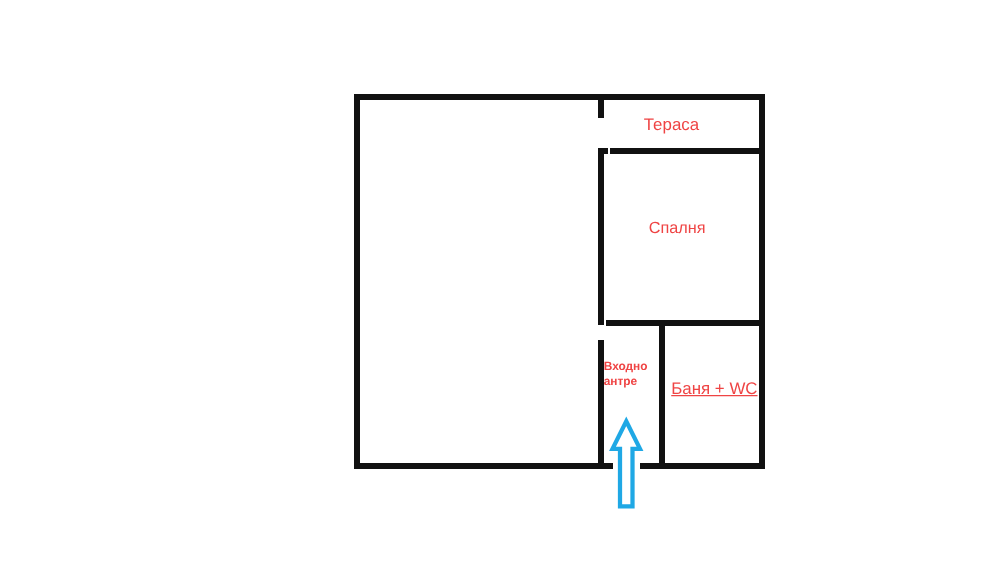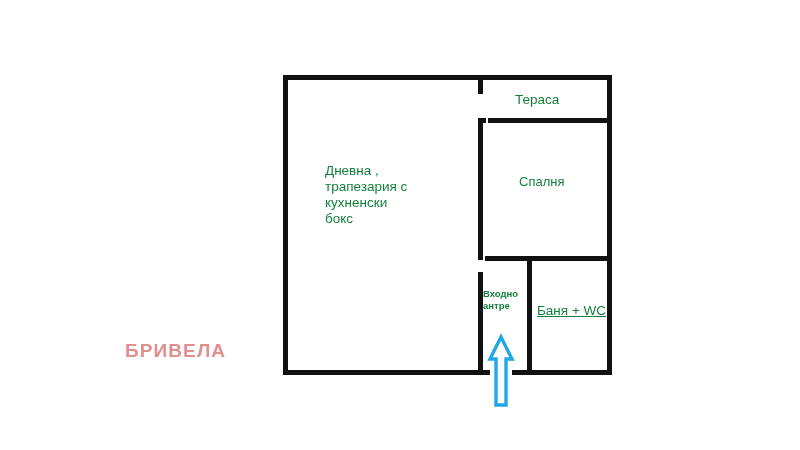--- a/index.html
+++ b/index.html
@@ -23,21 +23,21 @@
   #plan-svg {
     position: absolute;
     left: 0;
     top: 0;
     width: 800px;
     height: 450px;
     display: block;
   }
   .label {
     position: absolute;
-    color: #15803d;
+    color: #ef4444;
     white-space: pre;
     line-height: 1.18;
   }
   #label-living {
     left: 325px;
     top: 163px;
     font-size: 13.5px;
   }
   #label-terrace {
     left: 515px;
@@ -115,29 +115,24 @@
                L 512 359
                L 506 359
                L 506 405
                L 496 405
                L 496 359
                L 490 359
                Z" fill="#ffffff" stroke="#1fa8e5" stroke-width="3.4" stroke-linejoin="miter"></path>
     </g>
   </svg>
 
-  <div class="label" id="label-living">Дневна ,
-трапезария с
-кухненски
-бокс</div>
 
   <div class="label" id="label-terrace">Тераса</div>
 
   <div class="label" id="label-bedroom">Спалня</div>
 
   <div class="label" id="label-hall">Входно
 антре</div>
 
   <div class="label" id="label-bathroom">Баня + WC</div>
 
-  <div id="watermark">БРИВЕЛА</div>
 
 </div>
 
 </body></html>

